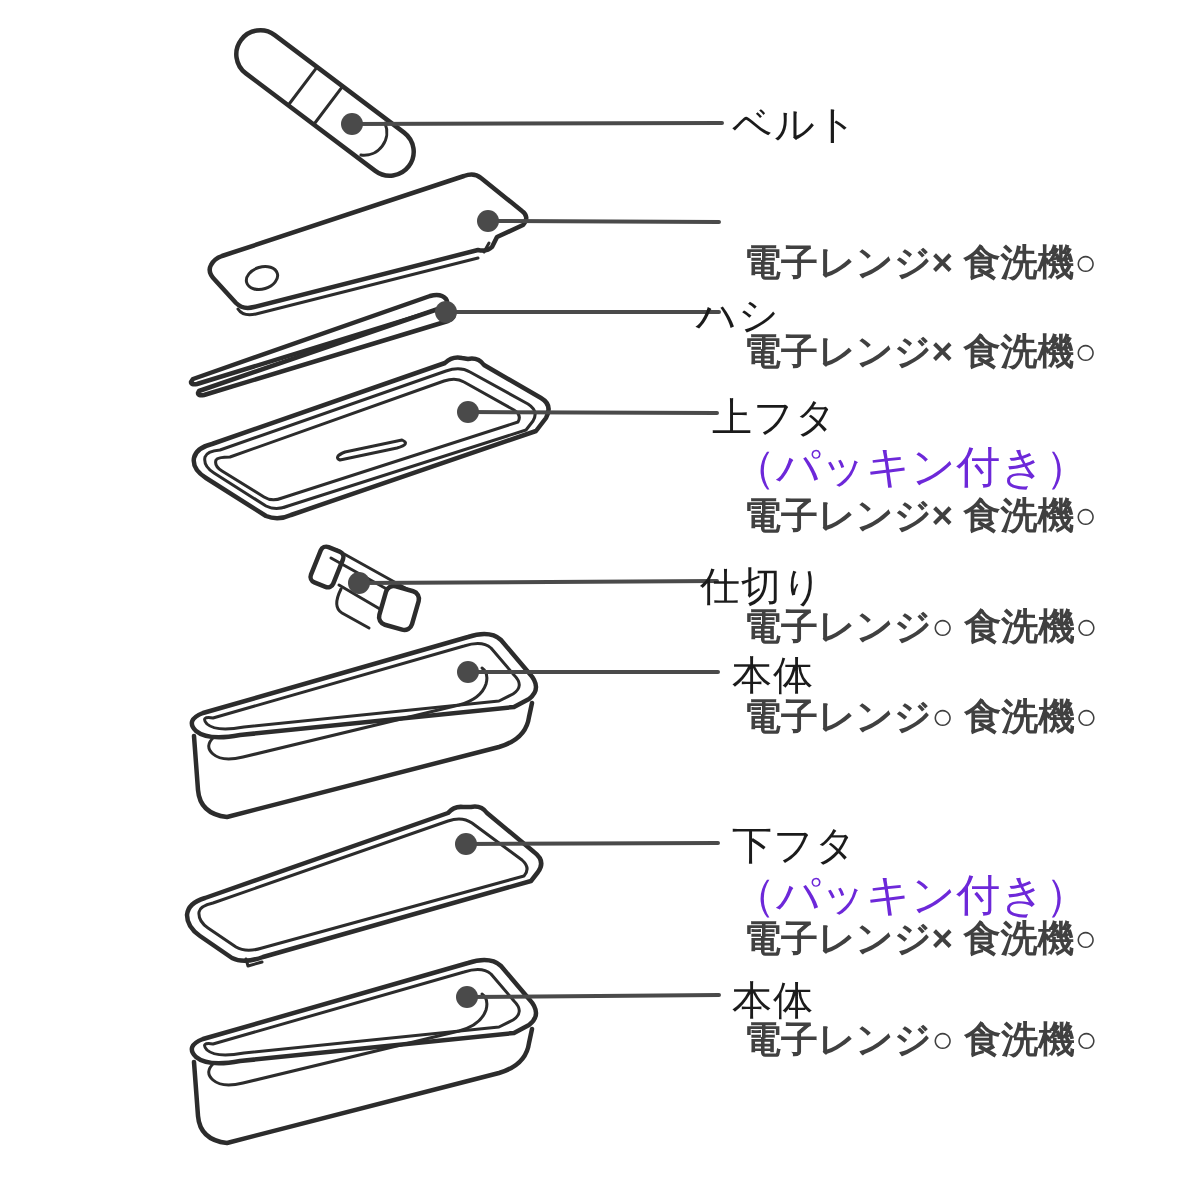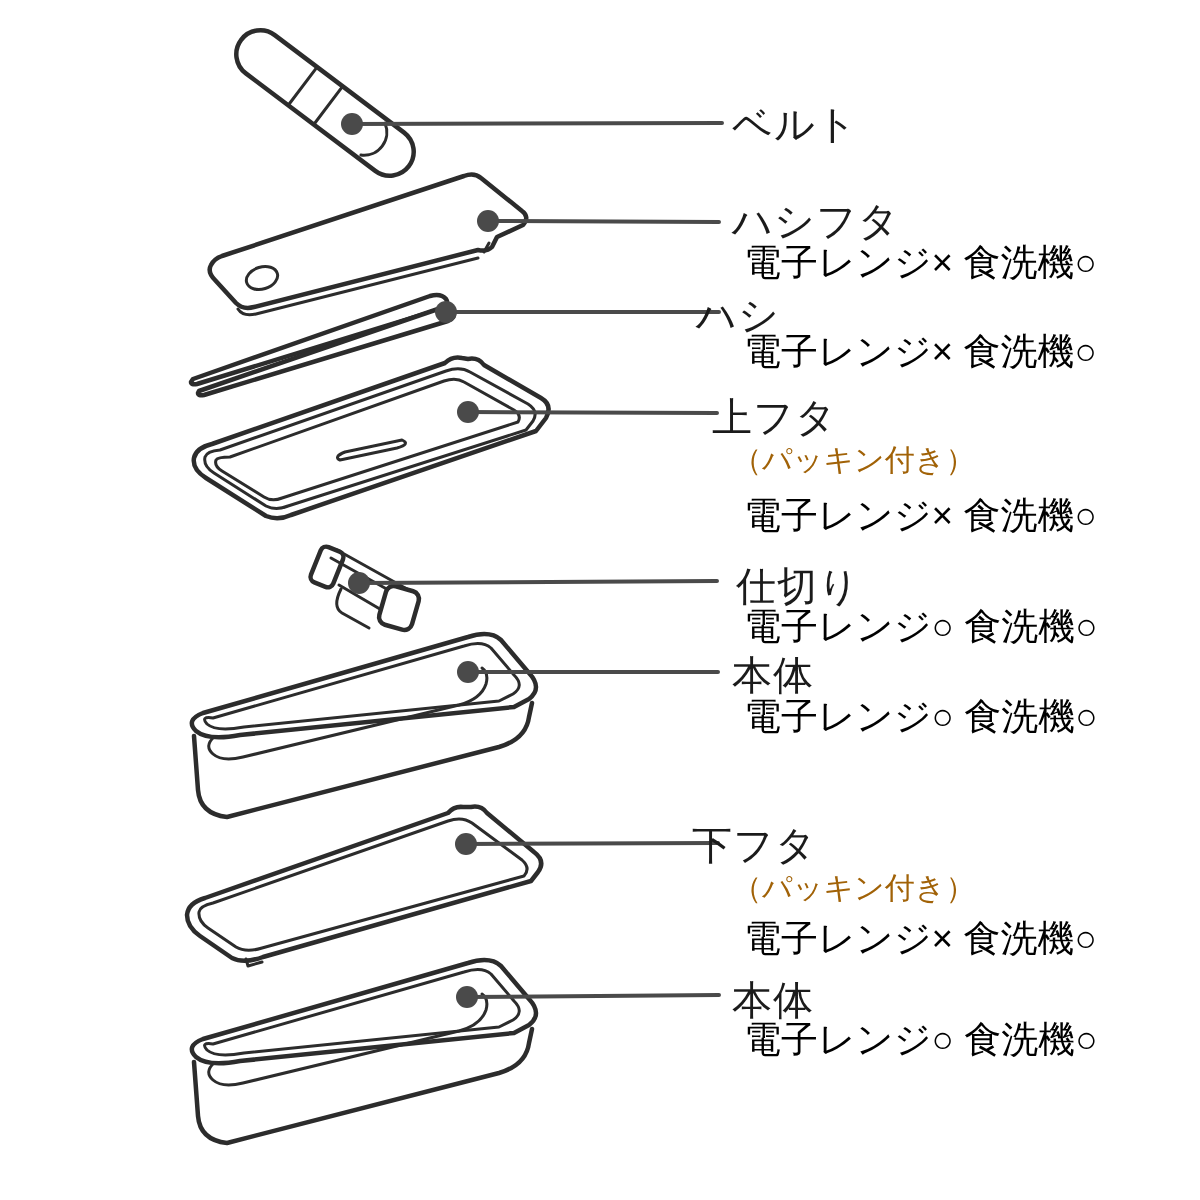--- a/index.html
+++ b/index.html
@@ -6,26 +6,26 @@
   .stage{
     position:relative;width:1200px;height:1200px;background:#ffffff;overflow:hidden;
     font-family:"Liberation Sans","DejaVu Sans",sans-serif;
   }
   .artwork{position:absolute;left:0;top:0;}
   .lbl{
     position:absolute;color:#1b1b1b;font-size:40px;line-height:1.05;
     letter-spacing:1px;white-space:nowrap;font-weight:500;text-align:right;
   }
   .sub{
-    position:absolute;color:#a16207;font-size:30px;line-height:1.05;
+    position:absolute;color:#6d28d9;font-size:44px;line-height:1.05;
     letter-spacing:0px;white-space:nowrap;font-weight:500;
   }
   .note{
-    position:absolute;color:#000000;font-size:37px;line-height:1.05;
-    letter-spacing:0px;white-space:nowrap;font-weight:400;
+    position:absolute;color:#404040;font-size:37px;line-height:1.05;
+    letter-spacing:0px;white-space:nowrap;font-weight:700;
   }
   .o{fill:#ffffff;stroke:#2c2c2c;stroke-width:4.5;stroke-linejoin:round;stroke-linecap:round;}
   .i{fill:none;stroke:#2c2c2c;stroke-width:3;stroke-linejoin:round;stroke-linecap:round;}
   .leader{stroke:#4a4a4a;stroke-width:4;stroke-linecap:round;}
   .dot{fill:#4a4a4a;stroke:none;}
 </style>
 </head>
 <body>
 
 <div class="stage">
@@ -113,36 +113,35 @@
       <circle class="dot" cx="468" cy="412" r="11"></circle>
       <circle class="dot" cx="359" cy="583" r="11"></circle>
       <circle class="dot" cx="468" cy="672" r="11"></circle>
       <circle class="dot" cx="466" cy="844" r="11"></circle>
       <circle class="dot" cx="467" cy="997" r="11"></circle>
     </g>
   </svg>
 
   <div class="lbl" style="left:732px;top:103px">ベルト</div>
 
-  <div class="lbl" style="left:732px;top:200px">ハシフタ</div>
   <div class="note" style="left:744px;top:244px">電子レンジ× 食洗機○</div>
 
   <div class="lbl" style="left:696px;top:294px">ハシ</div>
   <div class="note" style="left:744px;top:333px">電子レンジ× 食洗機○</div>
 
   <div class="lbl" style="left:712px;top:396px">上フタ</div>
   <div class="sub" style="left:732px;top:444px">（パッキン付き）</div>
   <div class="note" style="left:744px;top:497px">電子レンジ× 食洗機○</div>
 
-  <div class="lbl" style="left:736px;top:565px">仕切り</div>
+  <div class="lbl" style="left:700px;top:565px">仕切り</div>
   <div class="note" style="left:744px;top:608px">電子レンジ○ 食洗機○</div>
 
   <div class="lbl" style="left:732px;top:654px">本体</div>
   <div class="note" style="left:744px;top:698px">電子レンジ○ 食洗機○</div>
 
-  <div class="lbl" style="left:692px;top:824px">下フタ</div>
+  <div class="lbl" style="left:732px;top:824px">下フタ</div>
   <div class="sub" style="left:732px;top:872px">（パッキン付き）</div>
   <div class="note" style="left:744px;top:920px">電子レンジ× 食洗機○</div>
 
   <div class="lbl" style="left:732px;top:979px">本体</div>
   <div class="note" style="left:744px;top:1021px">電子レンジ○ 食洗機○</div>
 
 </div>
 
 </body></html>

